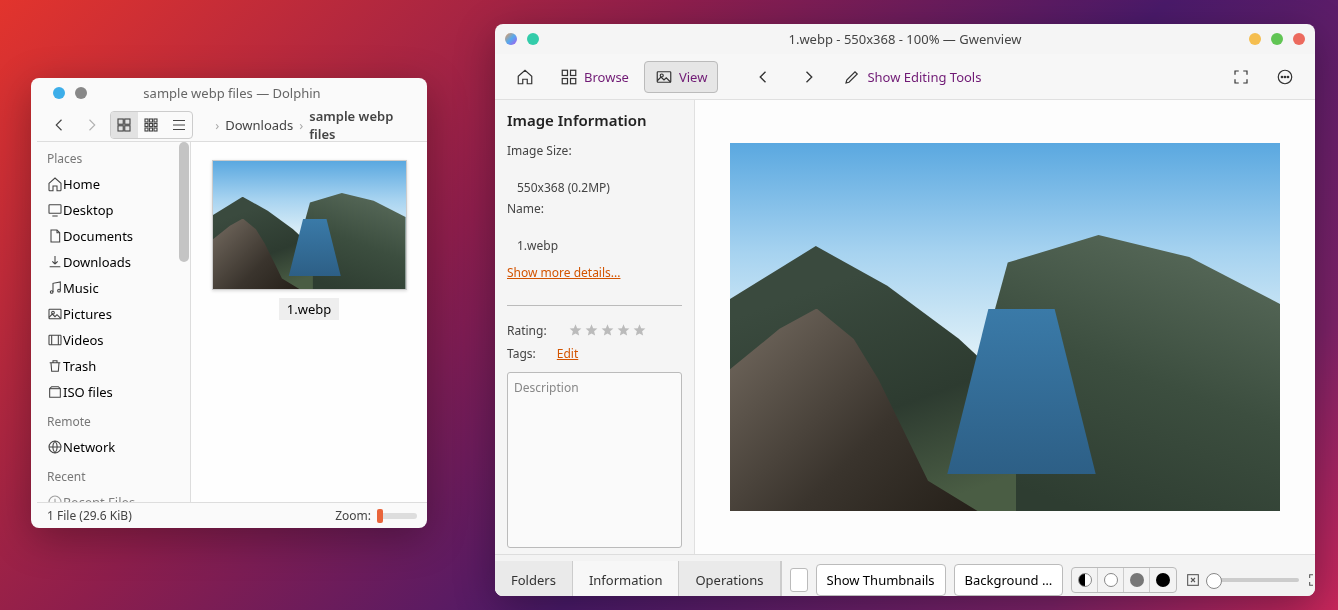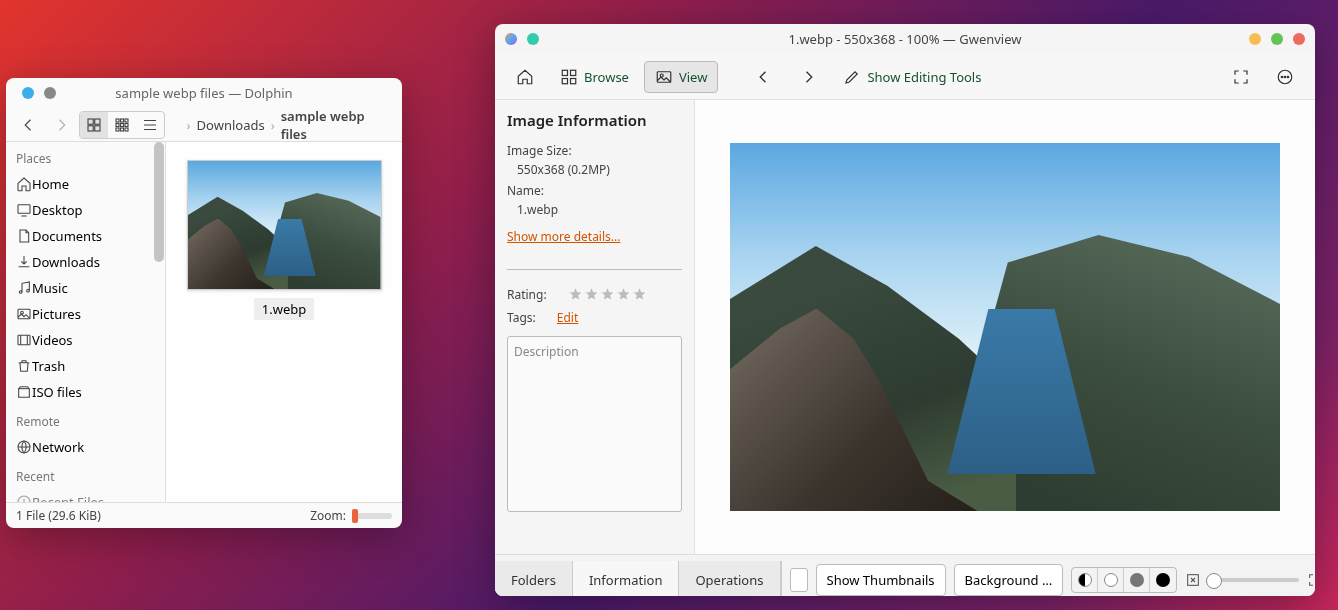--- a/index.html
+++ b/index.html
@@ -2,21 +2,21 @@
 <html><head>
 <meta charset="utf-8">
 <style>
 * { box-sizing: border-box; margin: 0; padding: 0; font-family: "Noto Sans", "Segoe UI", sans-serif; }
 body {
   width: 1338px; height: 610px;
   background: linear-gradient(135deg, #e2342d 0%, #8e1e4c 35%, #4a1a6a 60%, #7c2267 85%, #c7265a 100%);
   position: relative; overflow: hidden;
 }
 .window { position: absolute; background: #fafafa; border-radius: 8px; box-shadow: 0 10px 40px rgba(0,0,0,.3); overflow: hidden; }
-.dolphin { left: 6px; top: 78px; width: 396px; height: 450px; }
+.dolphin { left: 31px; top: 78px; width: 396px; height: 450px; padding-left: 6px; }
 .gwen { left: 495px; top: 24px; width: 820px; height: 572px; background:#f5f5f5; }
 
 
 .titlebar { height: 30px; display: flex; align-items: center; position: relative; padding: 0 10px; }
 .titlebar .dots { display:flex; gap:10px; }
 .dot { width:12px; height:12px; border-radius:50%; }
 .dot.blue{background:#3daee9;} .dot.grey{background:#888;}
 .dot.red{background:#ec6a5e;} .dot.yellow{background:#f5be4f;} .dot.green{background:#61c554;}
 .titlebar .title { position:absolute; left:0; right:0; text-align:center; font-size:13px; color:#666; pointer-events:none; }
 .gwen .titlebar .title{color:#444;}
@@ -46,32 +46,32 @@
 .file-area{flex:1; padding:18px; position:relative; background:#fefefe;}
 .thumb-card{display:inline-flex; flex-direction:column; align-items:center; width:200px;}
 .thumb-img{width:195px; height:130px; border:1px solid #ccc; box-shadow:0 1px 3px rgba(0,0,0,.15); background:#ddd;}
 .thumb-label{margin-top:8px; background:#eee; padding:2px 8px; font-size:13px;}
 .dolphin-status{height:26px; border-top:1px solid #ddd; display:flex; align-items:center; padding:0 10px; font-size:12px; color:#444; justify-content:space-between;}
 .zoom-sl{width:40px; height:6px; background:#ddd; border-radius:3px; position:relative;}
 .zoom-sl::after{content:""; position:absolute; left:0; width:6px; height:14px; top:-4px; background:#e9643a; border-radius:2px;}
 
 
 .gwen-tb{height:46px; display:flex; align-items:center; padding:0 10px; gap:4px; background:#f7f7f7; border-bottom:1px solid #e0e0e0;}
-.gwen-tb .tbtn{display:flex; gap:6px; padding:6px 10px; border-radius:4px; font-size:13px; color:#14532d; cursor:pointer; border:1px solid transparent;}
+.gwen-tb .tbtn{display:flex; gap:6px; padding:6px 10px; border-radius:4px; font-size:13px; color:#701a75; cursor:pointer; border:1px solid transparent;}
 .gwen-tb .tbtn.selected{background:#e6e6e6; border:1px solid #bbb;}
 .gwen-tb .sep{width:18px;}
 .gwen-tb .spacer{flex:1;}
 .gwen-tb svg{width:18px;height:18px;}
 
 
 .gwen-body{display:flex; height:calc(100% - 30px - 46px - 42px);}
 .info-pane{width:200px; border-right:1px solid #e0e0e0; padding:10px 12px 0; font-size:12px; color:#444; display:flex; flex-direction:column;}
 .info-pane h3{font-size:15px; font-weight:600; margin-bottom:8px; color:#222;}
 .info-lbl{color:#444; margin-top:4px;}
-.info-val{padding-left:10px; margin-top:2px;}
+.info-val{padding-left:10px; margin-top:20px;}
 .link{color:#d35400; text-decoration:underline; cursor:pointer; margin-top:10px; display:inline-block;}
 .info-divider{border-top:1px solid #bbb; margin:24px 0 10px;}
 .info-row{display:flex; align-items:center; gap:21px; margin-top:6px;}
 .stars{display:flex; gap:1px;}
 .star{width:15px;height:15px;}
 .descbox{margin-top:10px; border:1px solid #bbb; border-radius:3px; height:176px; padding:6px; color:#888; background:#fafafa;}
 .image-area{flex:1; display:flex; align-items:center; justify-content:center; background:#fdfdfd;}
 .big-img{width:550px; height:368px; background:#ccc;}
 
 

